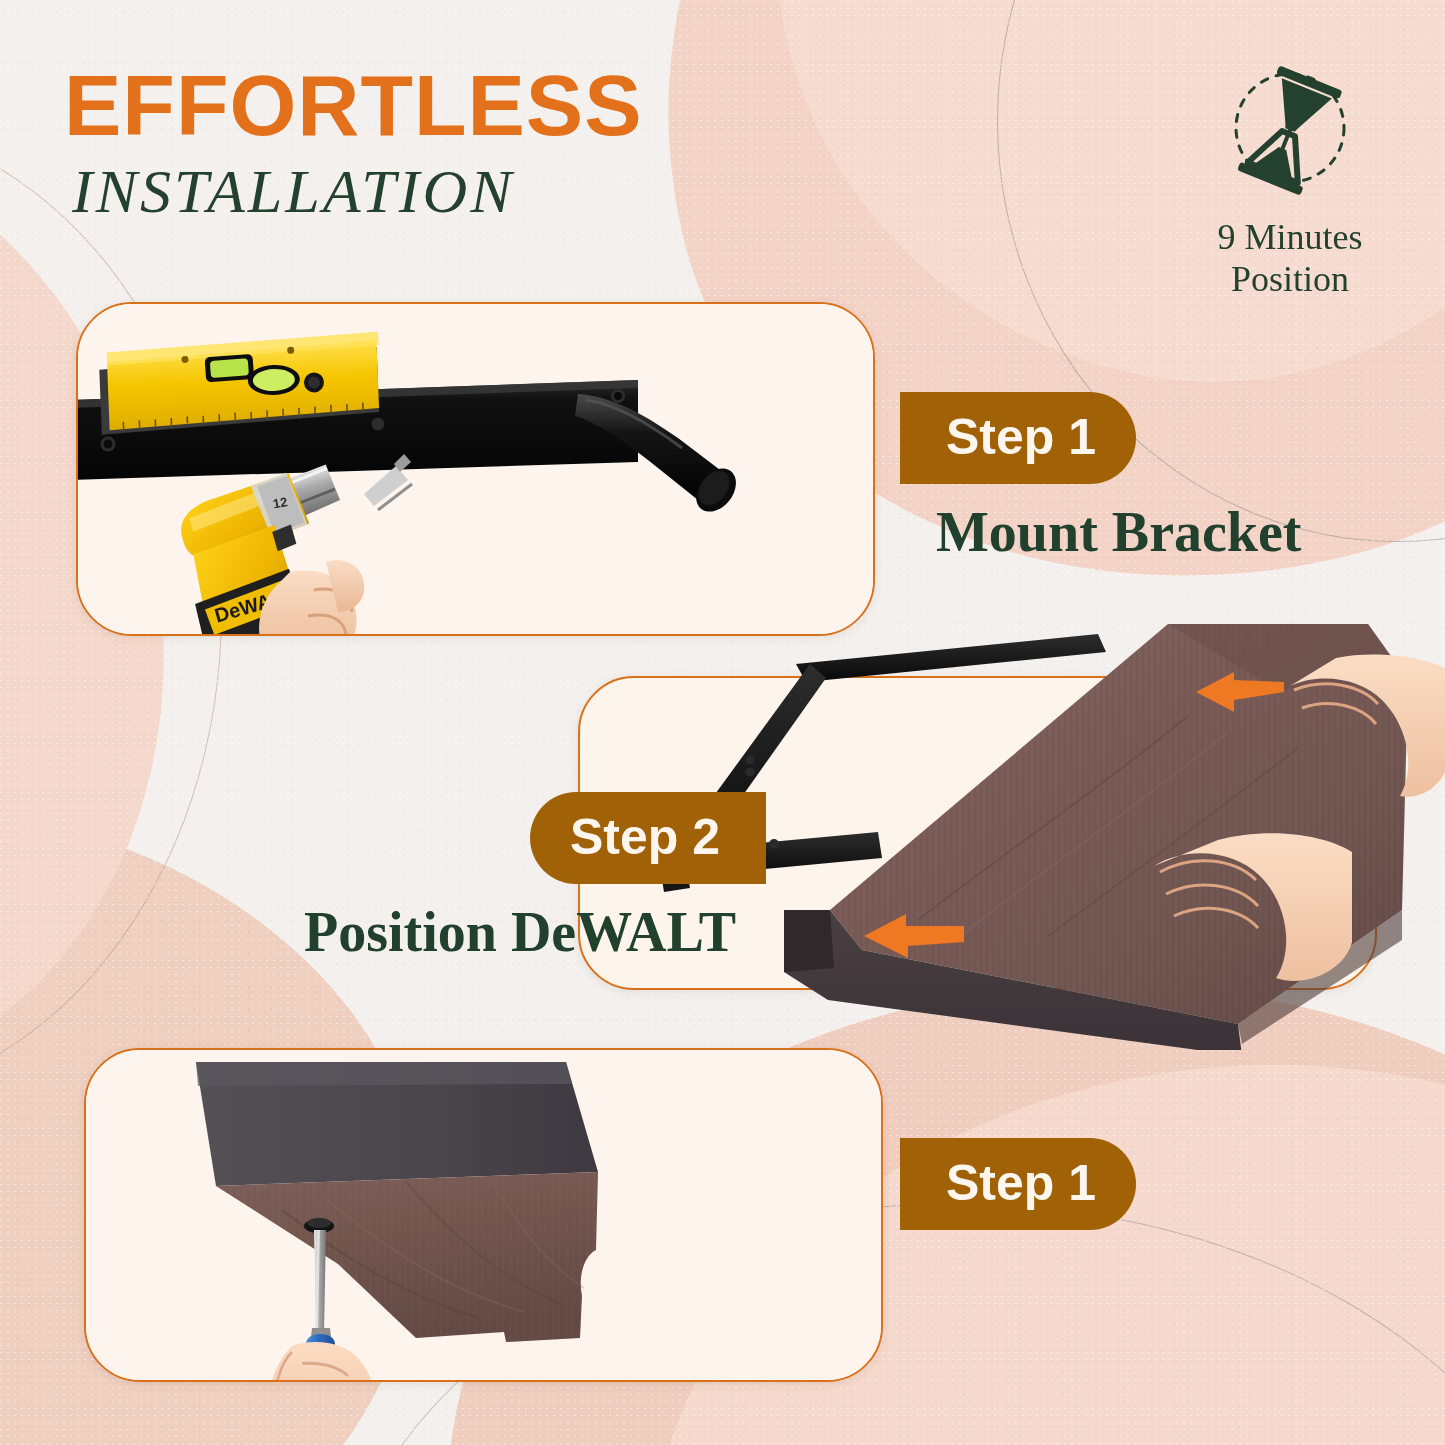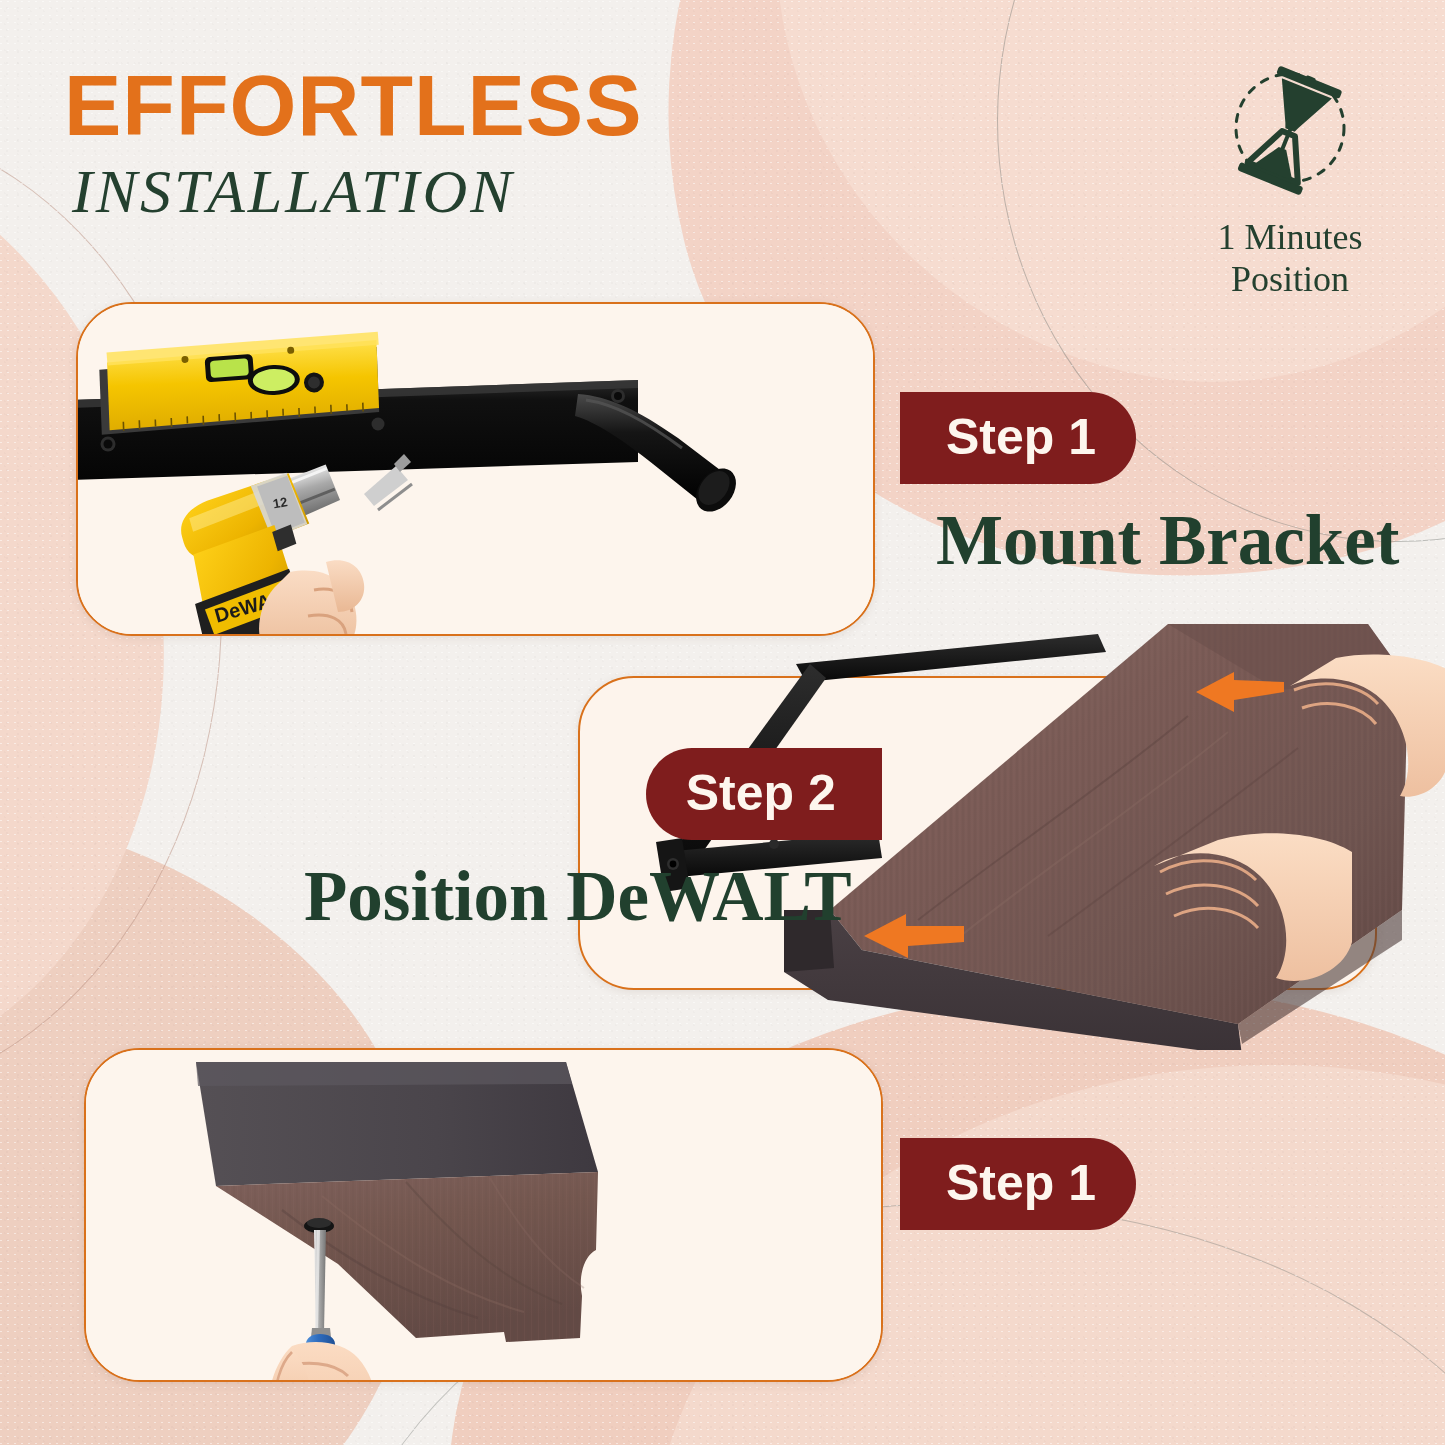--- a/index.html
+++ b/index.html
@@ -145,36 +145,36 @@
   .card.c1{left:76px;top:302px;width:795px;height:330px;}
   .card.c2{left:578px;top:676px;width:795px;height:310px;}
   .card.c3{left:84px;top:1048px;width:795px;height:330px;}
   
   .c2-bleed{position:absolute;left:578px;top:620px;width:870px;height:430px;pointer-events:none;}
 
   
   .step-group{position:absolute;}
   .pill{
     display:inline-block;
-    background:#7f1d1d;
+    background:#a16207;
     color:#fdf6ee;
     font-family:"Liberation Sans",sans-serif;
     font-weight:700;
     font-size:50px;
     line-height:1;
     padding:20px 40px 22px 40px;
     white-space:nowrap;
   }
   .pill.right-round{border-radius:0 46px 46px 0;padding-left:46px;margin-left:-2px;}
-  .pill.left-round{border-radius:46px 0 0 46px;padding-right:46px;}
+  .pill.left-round{border-radius:46px 0 0 46px;padding-right:46px;margin-top:44px;}
   .step-title{
     margin-top:16px;
     font-family:"Liberation Serif",serif;
     font-weight:700;
-    font-size:71px;
+    font-size:56px;
     color:#21402e;
     white-space:nowrap;
   }
   .g1{left:900px;top:392px;}
   .g1 .step-title{margin-left:36px;}
   .g2{left:304px;top:748px;text-align:right;}
   .g2 .step-title{margin-right:30px;}
   .g3{left:900px;top:1138px;}
   .g3 .step-title{margin-left:32px;}
   
@@ -221,21 +221,21 @@
 
         <path d="M43 27 L97 27 L77 67 L75 72 L65 72 L63 67 Z"></path>
 
         <path d="M63 76 L65 76 L75 76 L77 76 L97 118 L43 118 Z" fill="none" stroke="#24402f" stroke-width="6" stroke-linejoin="round"></path>
         <path d="M49 118 L91 118 L74 92 L66 92 Z"></path>
 
         <rect x="68" y="70" width="4" height="24"></rect>
       </g>
     </svg>
     <div class="txt">
-      <div>1 Minutes</div>
+      <div>9 Minutes</div>
       <div>Position</div>
     </div>
   </div>
 
   <div class="card c1">
     <svg width="795" height="330" viewBox="0 0 795 330">
       <defs>
         <linearGradient id="lvlY" x1="0" y1="0" x2="0" y2="1">
           <stop offset="0%" stop-color="#ffe04a"></stop>
           <stop offset="45%" stop-color="#f5c500"></stop>

